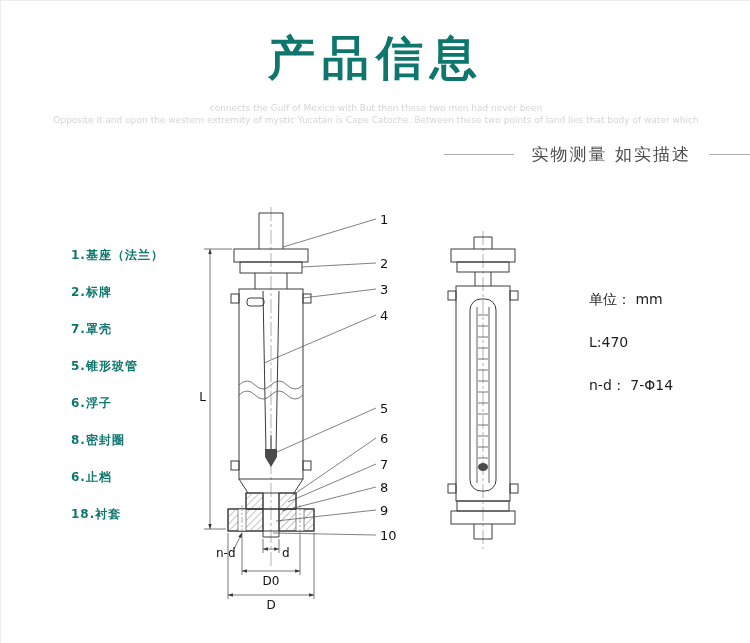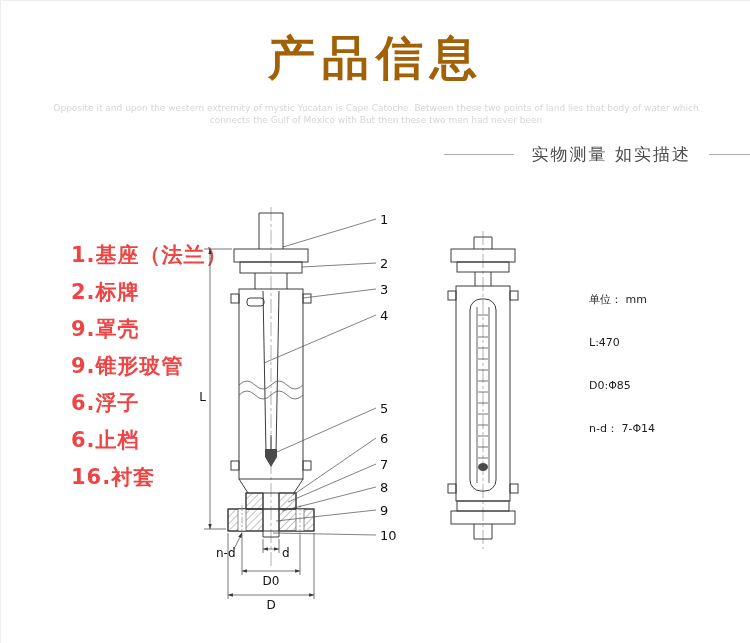--- a/index.html
+++ b/index.html
@@ -1,63 +1,63 @@
 <!DOCTYPE html>
 <html><head>
 <meta charset="utf-8">
 <style>
   html,body{margin:0;padding:0;}
   body{font-family:"DejaVu Sans","Liberation Sans",sans-serif;background:#ffffff;}
   .page{position:relative;width:750px;height:643px;background:#fff;border:1px solid #ededed;overflow:hidden;}
-  .page-title{position:absolute;top:26px;left:0;width:100%;text-align:center;font-size:47px;font-weight:bold;color:#a16207;letter-spacing:7px;}
+  .page-title{position:absolute;top:26px;left:0;width:100%;text-align:center;font-size:47px;font-weight:bold;color:#0f766e;letter-spacing:7px;}
   .watermark{position:absolute;top:101px;left:0;width:100%;text-align:center;font-size:9px;line-height:12px;color:#d6d6d6;}
   .divider{position:absolute;top:142px;left:0;width:100%;display:flex;align-items:center;justify-content:flex-end;padding-left:28px;}
   .divider .hline{width:70px;height:1px;background:#adadad;}
   .divider .dlabel{font-size:17px;color:#4c4c4c;margin:0 18px;letter-spacing:2px;}
   .parts{position:absolute;left:70px;top:236px;}
-  .part-item{font-size:21px;font-weight:bold;color:#ef4444;height:37px;line-height:37px;letter-spacing:1px;}
+  .part-item{font-size:12px;font-weight:bold;color:#0f766e;height:37px;line-height:37px;letter-spacing:1px;}
   .specs{position:absolute;left:588px;top:277px;}
-  .spec-line{font-size:11px;color:#1d1d1d;height:43px;line-height:43px;}
+  .spec-line{font-size:14px;color:#1d1d1d;height:43px;line-height:43px;}
   .diagram{position:absolute;left:175px;top:200px;}
   .diagram text{font-family:"DejaVu Sans","Liberation Sans",sans-serif;fill:#111;}
   .callout{font-size:13px;}
   .dimlabel{font-size:12px;}
 </style>
 </head>
 <body>
 
 <div class="page">
 
   <div class="page-title">产品信息</div>
 
   <div class="watermark">
+    <div>connects the Gulf of Mexico with But then these two men had never been</div>
     <div>Opposite it and upon the western extremity of mystic Yucatan is Cape Catoche. Between these two points of land lies that body of water which</div>
-    <div>connects the Gulf of Mexico with But then these two men had never been</div>
   </div>
 
   <div class="divider">
     <span class="hline"></span>
     <span class="dlabel">实物测量 如实描述</span>
     <span class="hline"></span>
   </div>
 
   <div class="parts">
     <div class="part-item">1.基座（法兰）</div>
     <div class="part-item">2.标牌</div>
-    <div class="part-item">9.罩壳</div>
-    <div class="part-item">9.锥形玻管</div>
+    <div class="part-item">7.罩壳</div>
+    <div class="part-item">5.锥形玻管</div>
     <div class="part-item">6.浮子</div>
+    <div class="part-item">8.密封圈</div>
     <div class="part-item">6.止档</div>
-    <div class="part-item">16.衬套</div>
+    <div class="part-item">18.衬套</div>
   </div>
 
   <div class="specs">
     <div class="spec-line">单位： mm</div>
     <div class="spec-line">L:470</div>
-    <div class="spec-line">D0:Φ85</div>
     <div class="spec-line">n-d： 7-Φ14</div>
   </div>
 
   <svg class="diagram" width="395" height="440" viewBox="0 0 395 440">
     <defs>
       <marker id="arw" viewBox="0 0 10 10" refX="10" refY="5" markerWidth="7" markerHeight="7" orient="auto-start-reverse">
         <path d="M0,1.5 L10,5 L0,8.5 Z" fill="#333"></path>
       </marker>
       <pattern id="hatch" patternUnits="userSpaceOnUse" width="5" height="5" patternTransform="rotate(45)">
         <line x1="0" y1="0" x2="0" y2="5" stroke="#6a6a6a" stroke-width="0.8"></line>

